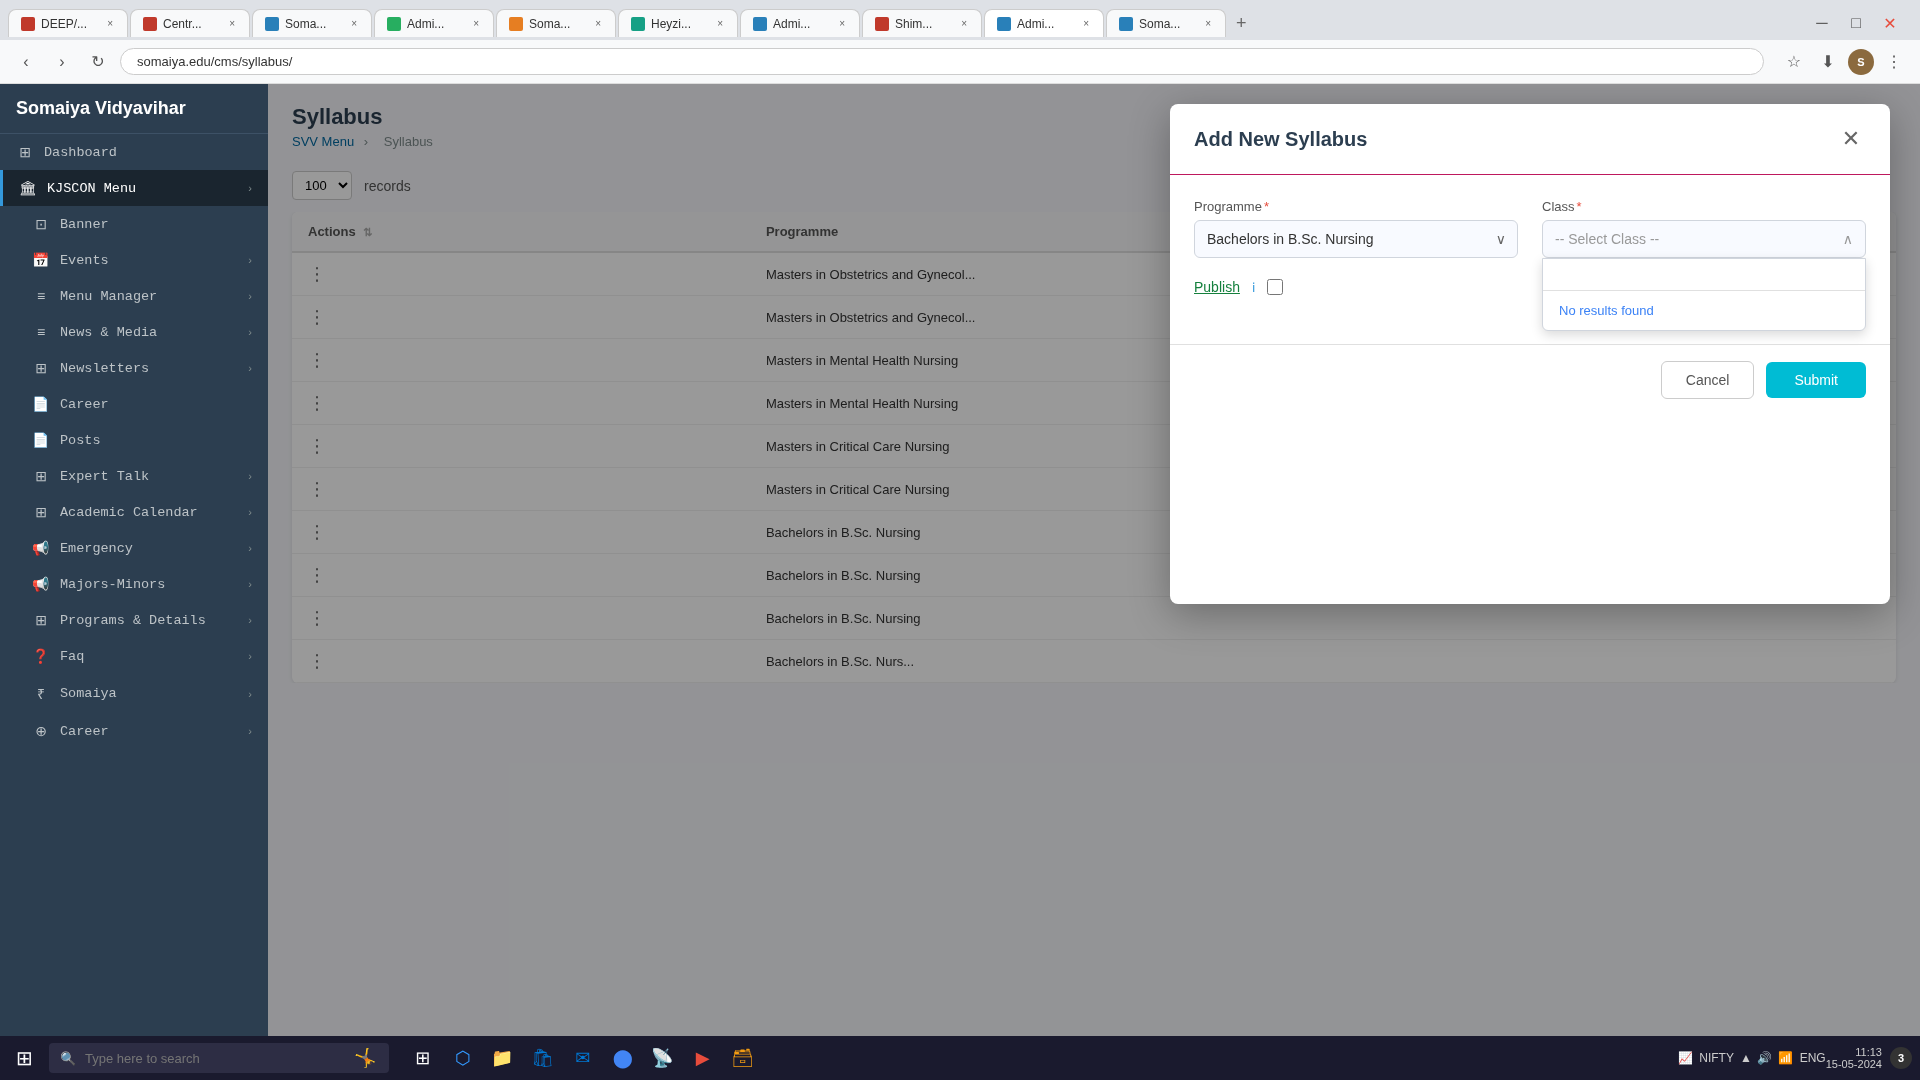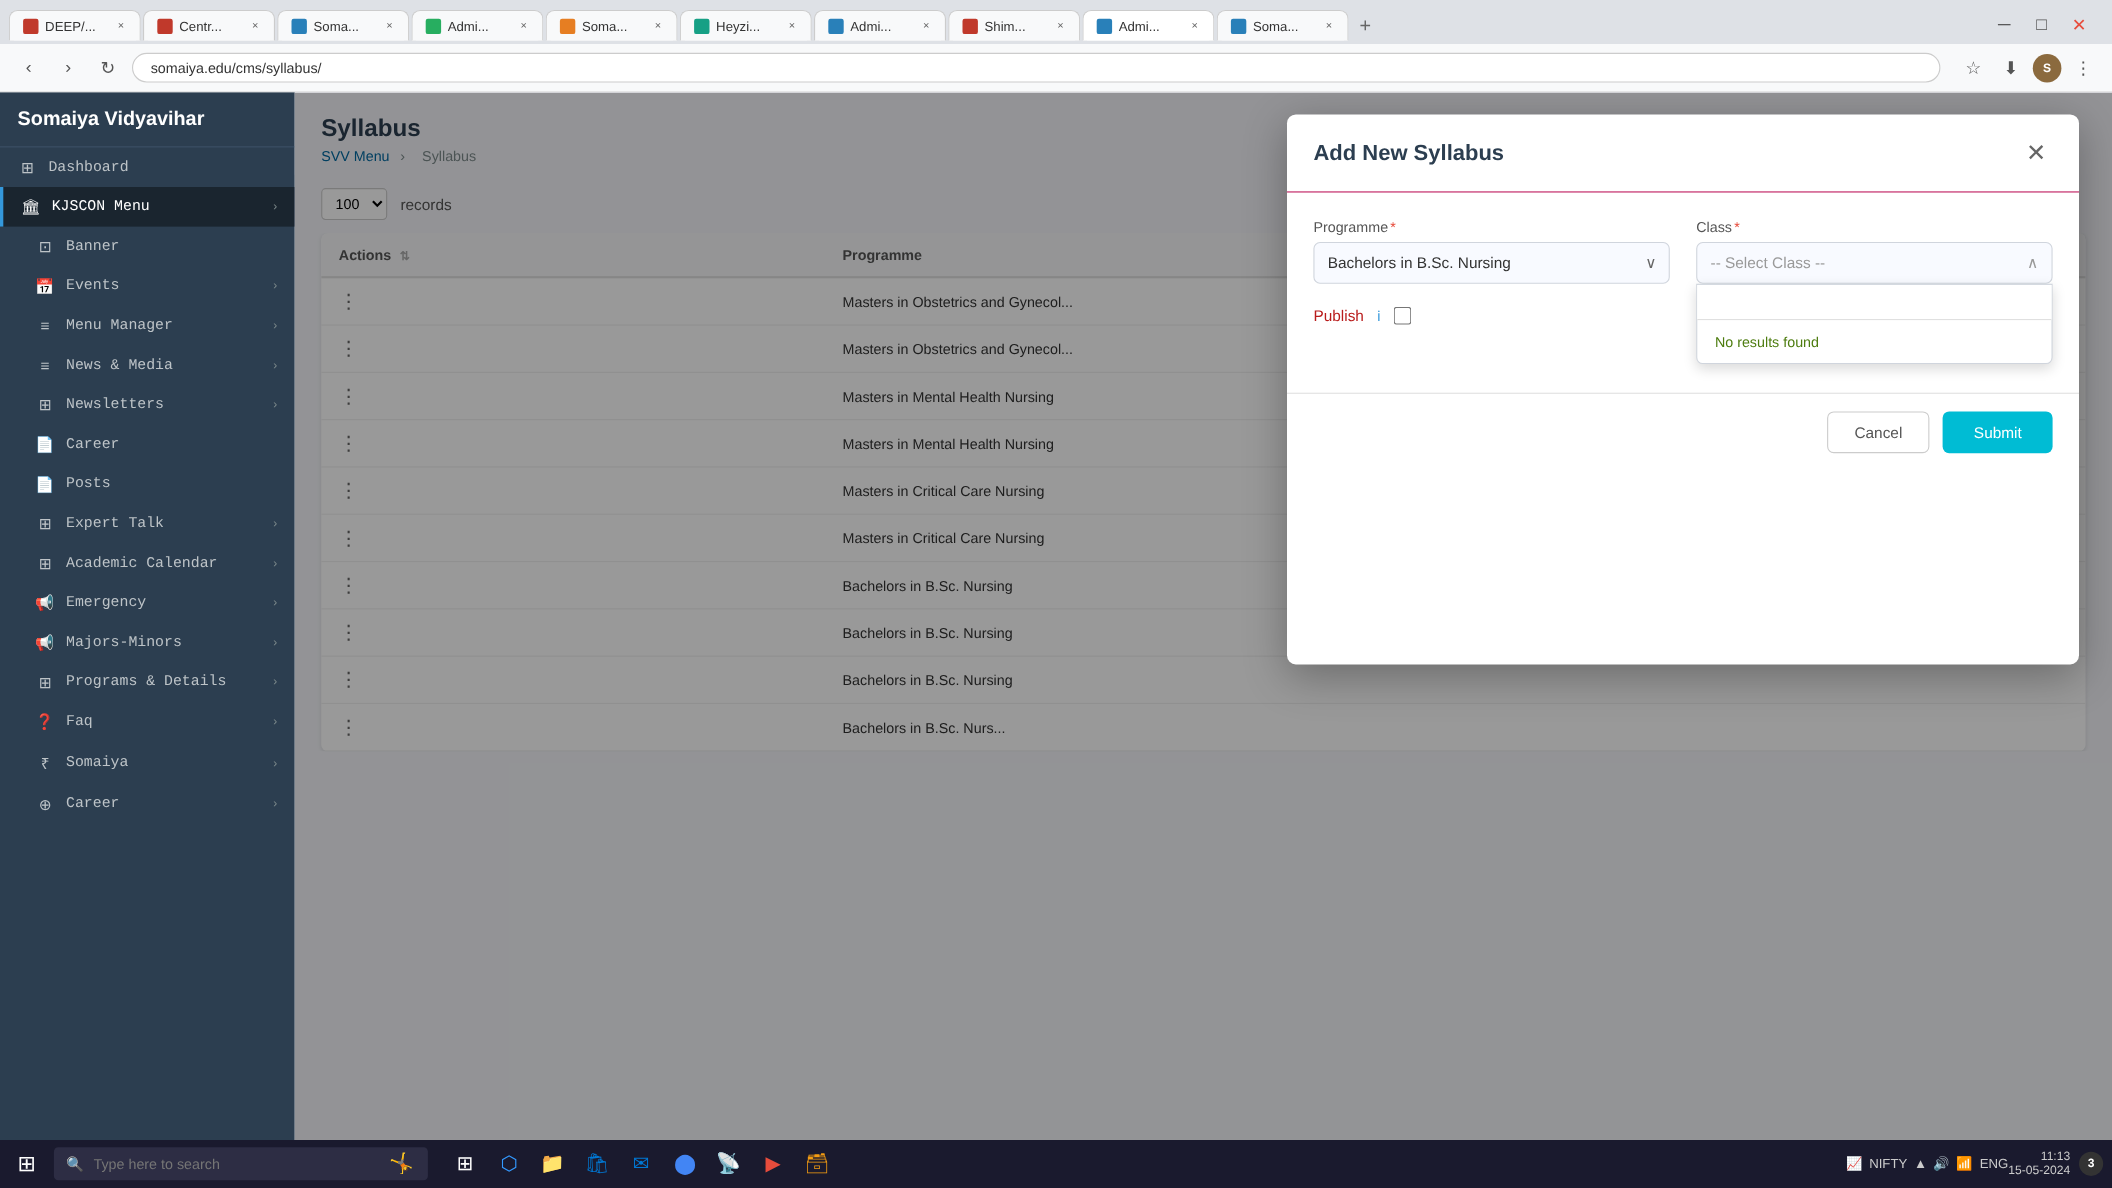--- a/index.html
+++ b/index.html
@@ -68,28 +68,28 @@
     .form-label { font-size: 13px; color: #555; margin-bottom: 6px; display: block; }
     .form-label .required { color: #e74c3c; margin-left: 2px; }
     .form-input { width: 100%; padding: 10px 12px; border: 1px solid #d0d5dd; border-radius: 6px; font-size: 14px; color: #333; background: #f8faff; }
     .form-select-wrapper { position: relative; }
     .form-select { width: 100%; padding: 10px 12px; border: 1px solid #d0d5dd; border-radius: 6px; font-size: 14px; color: #333; background: #f8faff; appearance: none; cursor: pointer; }
     .form-select-arrow { position: absolute; right: 12px; top: 50%; transform: translateY(-50%); color: #666; pointer-events: none; }
     .class-dropdown-wrapper { position: relative; }
     .class-select-display { width: 100%; padding: 10px 12px; border: 1px solid #d0d5dd; border-radius: 6px; font-size: 14px; color: #999; background: #f8faff; display: flex; align-items: center; justify-content: space-between; cursor: pointer; }
     .class-dropdown-open { position: absolute; top: 100%; left: 0; right: 0; background: white; border: 1px solid #d0d5dd; border-radius: 0 0 6px 6px; z-index: 200; box-shadow: 0 4px 12px rgba(0,0,0,0.15); }
     .class-search-input { width: 100%; padding: 8px 12px; border: none; border-bottom: 1px solid #e0e0e0; font-size: 13px; color: #333; outline: none; background: white; }
-    .class-no-results { padding: 12px 16px; color: #4d7c0f; font-size: 13px; }
+    .class-no-results { padding: 12px 16px; color: #3b82f6; font-size: 13px; }
 
     .publish-row { display: flex; align-items: center; gap: 12px; margin-bottom: 24px; }
-    .publish-label { font-size: 14px; color: #b91c1c; }
+    .publish-label { font-size: 14px; color: #15803d; text-decoration: underline; }
     .publish-info { color: #3498db; font-size: 13px; }
     .publish-checkbox { width: 16px; height: 16px; cursor: pointer; }
 
-    .modal-footer { display: flex; justify-content: flex-end; padding: 16px 24px; border-top: 1px solid #e0e0e0; gap: 12px; margin-top: 13px; }
+    .modal-footer { display: flex; align-items: center; justify-content: flex-end; padding: 16px 24px; border-top: 1px solid #e0e0e0; gap: 12px; }
     .btn-cancel { padding: 10px 24px; background: white; border: 1px solid #ccc; border-radius: 6px; font-size: 14px; color: #555; cursor: pointer; }
     .btn-submit { padding: 10px 28px; background: #00bcd4; border: none; border-radius: 6px; font-size: 14px; color: white; cursor: pointer; font-weight: 500; }
 
     
     .taskbar { height: 44px; background: #1a1a2e; display: flex; align-items: center; padding: 0 8px; position: fixed; bottom: 0; left: 0; right: 0; z-index: 1000; }
     .taskbar-start { background: none; border: none; color: white; font-size: 20px; padding: 4px 8px; cursor: pointer; }
     .taskbar-search { display: flex; align-items: center; background: #2d2d44; border-radius: 4px; padding: 4px 12px; gap: 8px; width: 340px; margin: 0 8px; }
     .taskbar-search input { background: none; border: none; color: #ccc; font-size: 13px; outline: none; flex: 1; }
     .taskbar-search-icon { color: #aaa; font-size: 13px; }
     .taskbar-icons { display: flex; align-items: center; gap: 4px; margin: 0 8px; }

